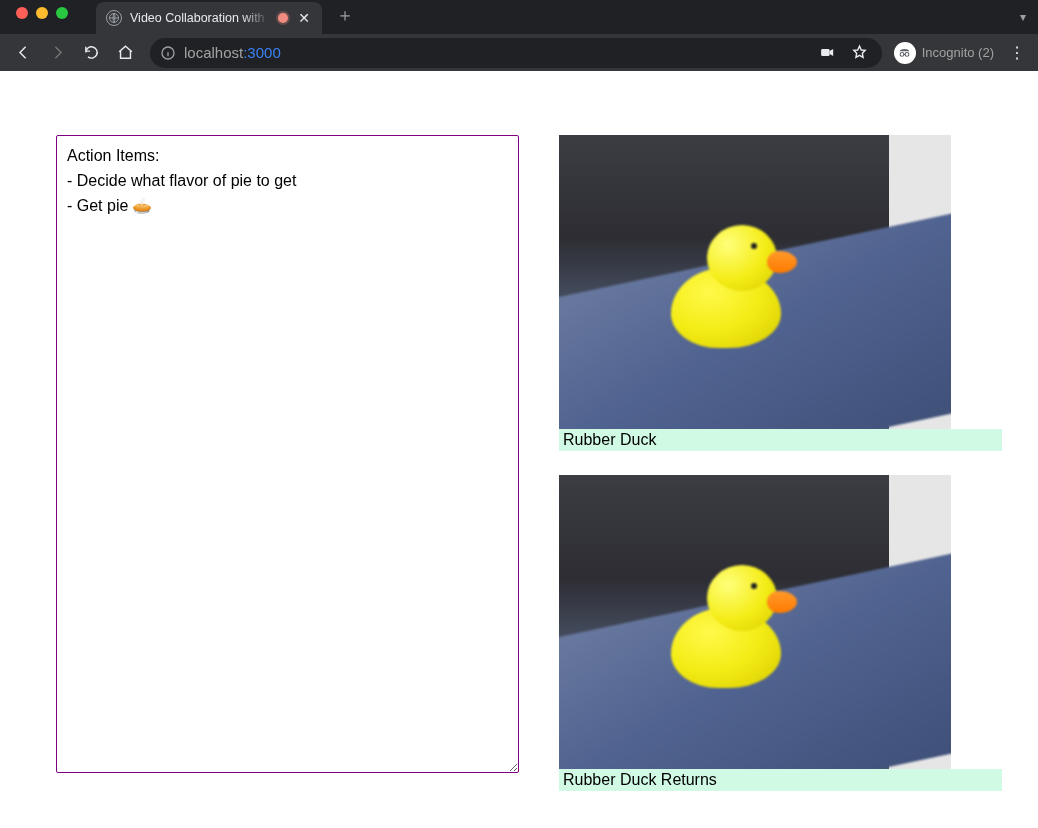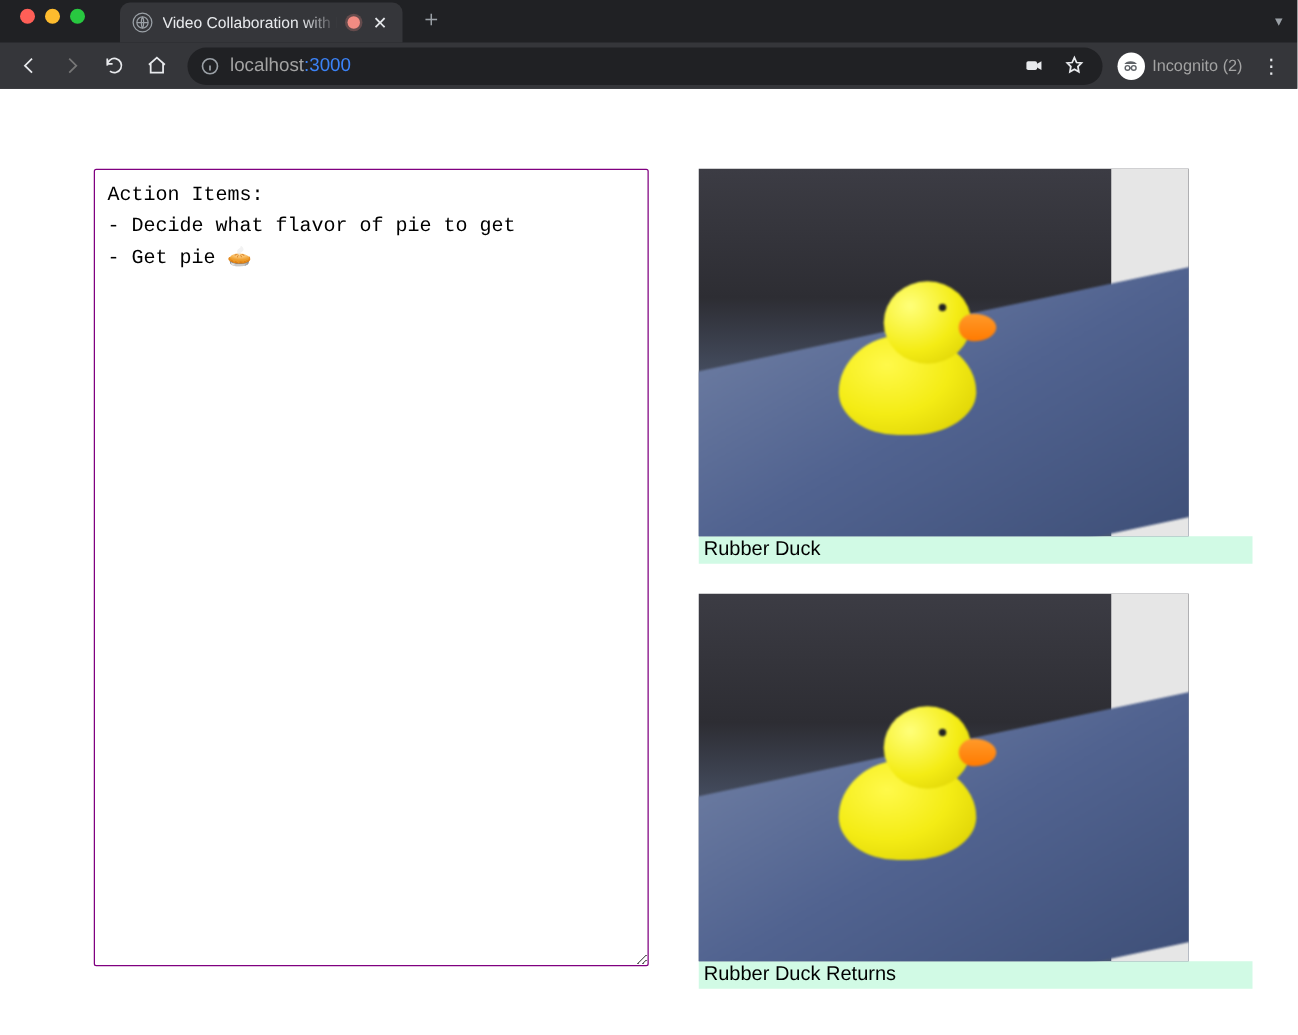--- a/index.html
+++ b/index.html
@@ -181,26 +181,26 @@
       display: flex;
       gap: 40px;
       margin-top: 24px;
     }
     .notes-textarea {
       width: 471px;
       height: 638px;
       border: 1px solid #800080;
       border-radius: 2px;
       padding: 8px 10px;
-      font-family: Liberation Mono, monospace;
+      font-family: Liberation Sans, sans-serif;
       font-size: 16px;
       line-height: 1.55;
       resize: both;
       outline: none;
-      margin-left: 39px;
+      margin-left: 20px;
     }
     .videos-col {
       display:flex;
       flex-direction: column;
       gap: 24px;
       flex:1;
     }
     .video-tile{
       width: 443px;
     }

